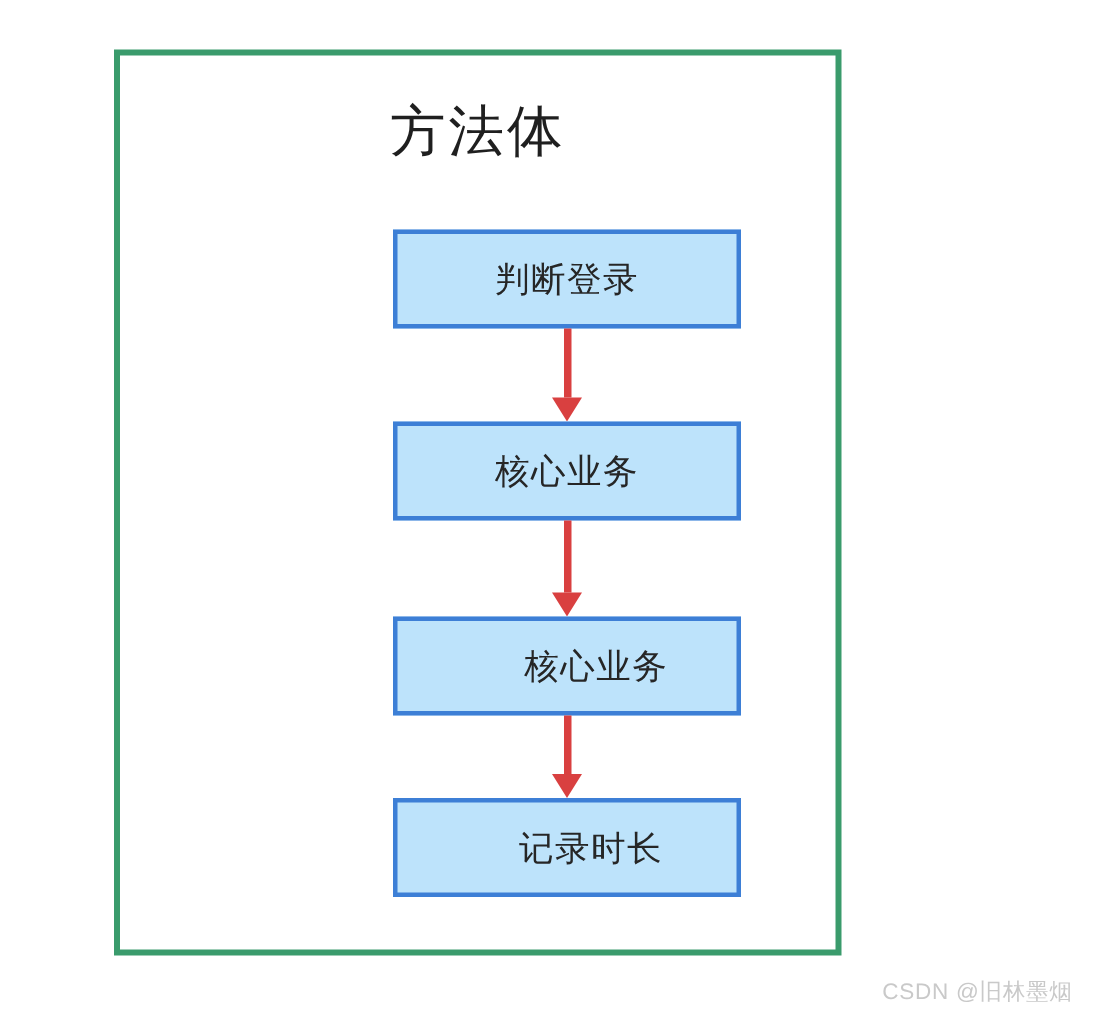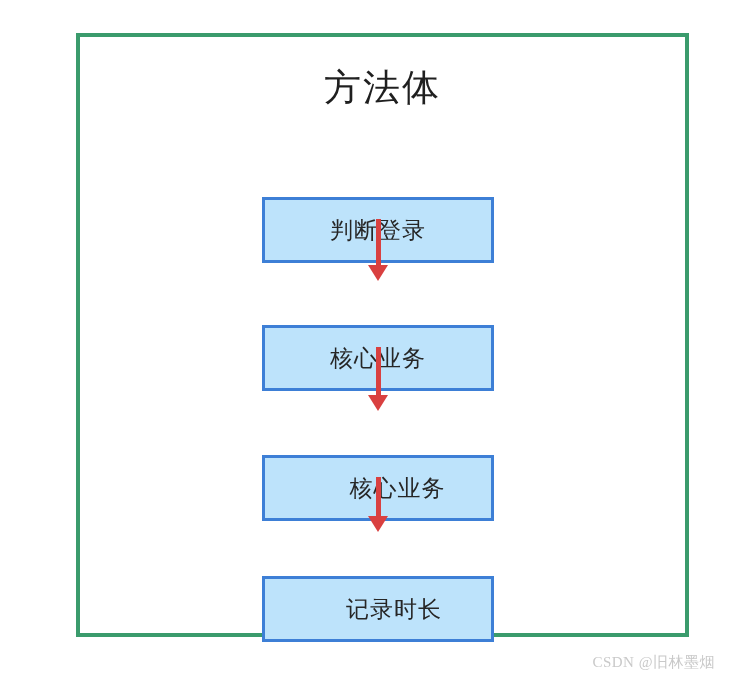--- a/index.html
+++ b/index.html
@@ -13,21 +13,21 @@
     position: relative;
     overflow: hidden;
     font-family: "Liberation Sans", "DejaVu Sans", sans-serif;
   }
 
   
   #diagram-frame {
     position: absolute;
     left: 76px;
     top: 33px;
-    width: 613px;
+    width: 485px;
     height: 604px;
     box-sizing: border-box;
     border: 4px solid #3a9b6c;
     background: #ffffff;
   }
 
   
   #diagram-title {
     position: absolute;
     left: 0;
@@ -47,21 +47,20 @@
     position: absolute;
     left: 182px;          
     width: 232px;
     height: 66px;
     box-sizing: border-box;
     border: 3px solid #3d7fd6;
     background: #bde3fb;
     display: flex;
     align-items: center;
     justify-content: center;
-    margin-top: 44px;
   }
   .process-box .box-label {
     font-size: 23px;
     line-height: 23px;
     color: #262626;
     letter-spacing: 1px;
     white-space: nowrap;
   }
 
   #box-0 { top: 116px; }   
@@ -103,21 +102,20 @@
   
   #watermark {
     position: absolute;
     right: 14px;
     bottom: 18px;
     font-size: 15px;
     line-height: 18px;
     color: #c9c9c9;
     white-space: nowrap;
     letter-spacing: 0.5px;
-    font-family: Liberation Serif, serif;
   }
 </style>
 </head>
 <body>
 
 <div id="diagram-frame">
 
   <div id="diagram-title">方法体</div>
 
   <div class="process-box" id="box-0">

